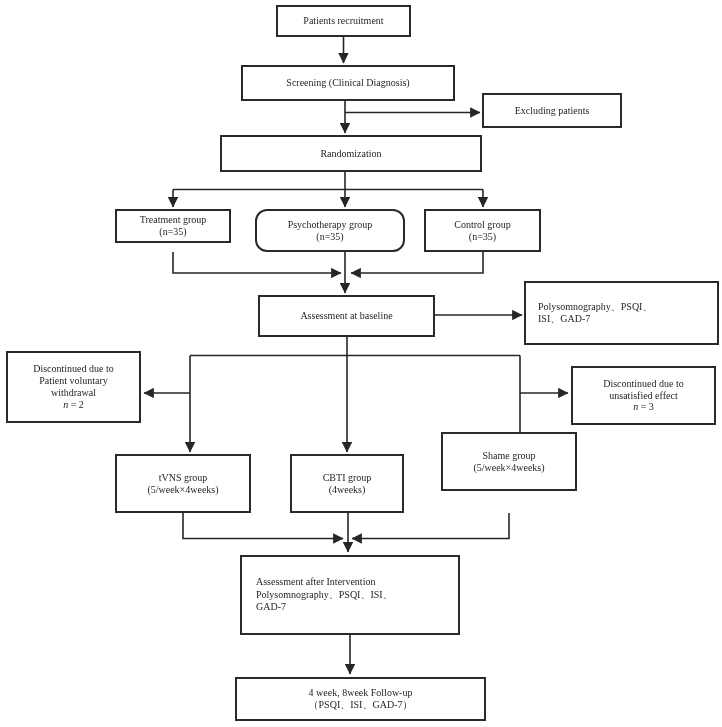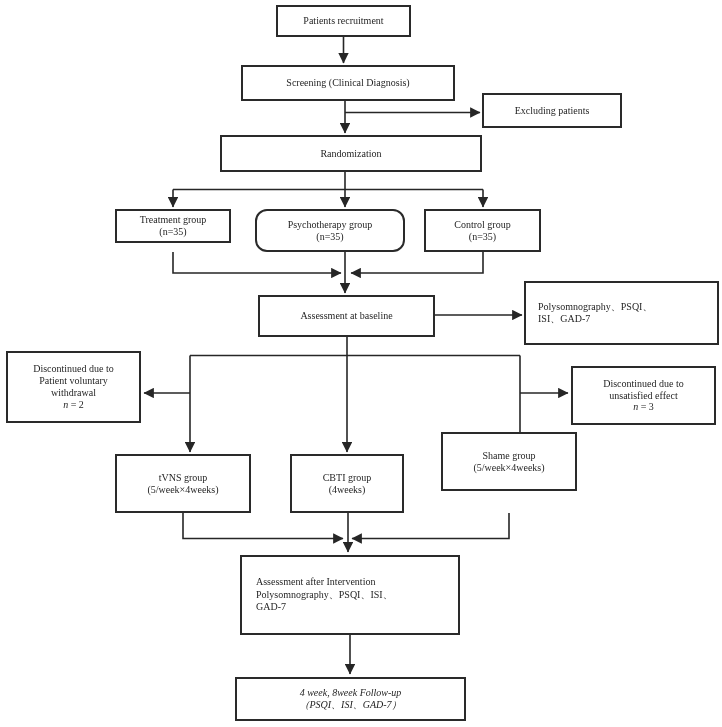--- a/index.html
+++ b/index.html
@@ -141,18 +141,18 @@
     <span class="ln">Shame group
 (5/week×4weeks)</span>
   </div>
 
   <div class="box align-left" style="left:240px; top:555px; width:220px; height:80px; padding-left:14px; padding-right:4px; line-height:1.28;">
     <span class="ln">Assessment after Intervention
 Polysomnography、PSQI、ISI、
 GAD-7</span>
   </div>
 
-  <div class="box" style="left:235px; top:677px; width:231px; height:44px;font-style:italic;">
+  <div class="box" style="left:235px; top:677px; width:251px; height:44px;">
     <span class="ln">4 week, 8week Follow-up
 （PSQI、ISI、GAD-7）</span>
   </div>
 
 </div>
 
 </body></html>

